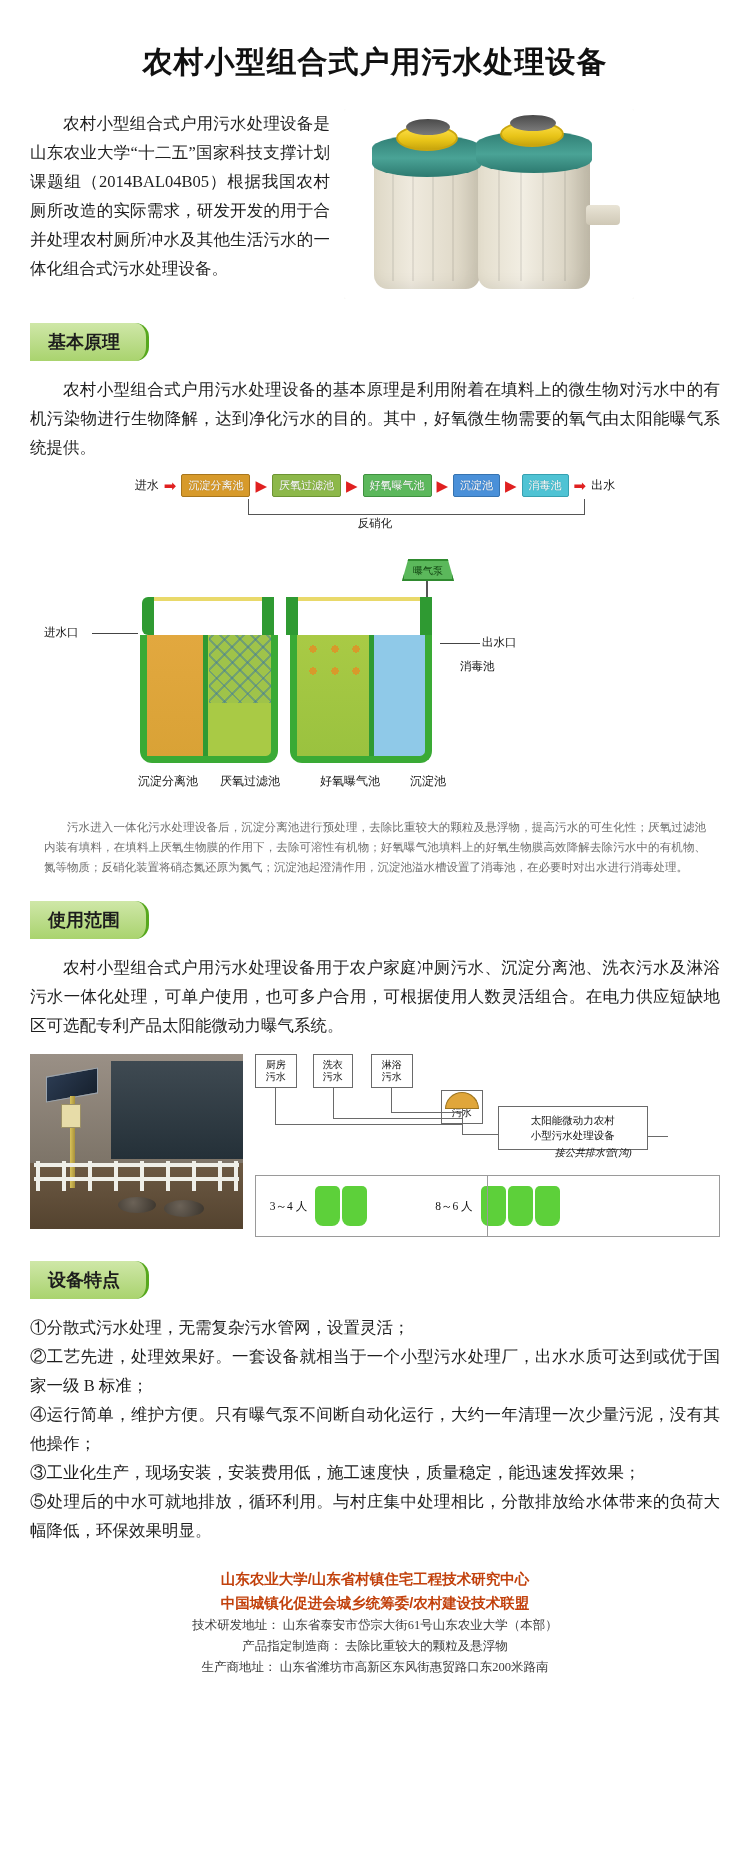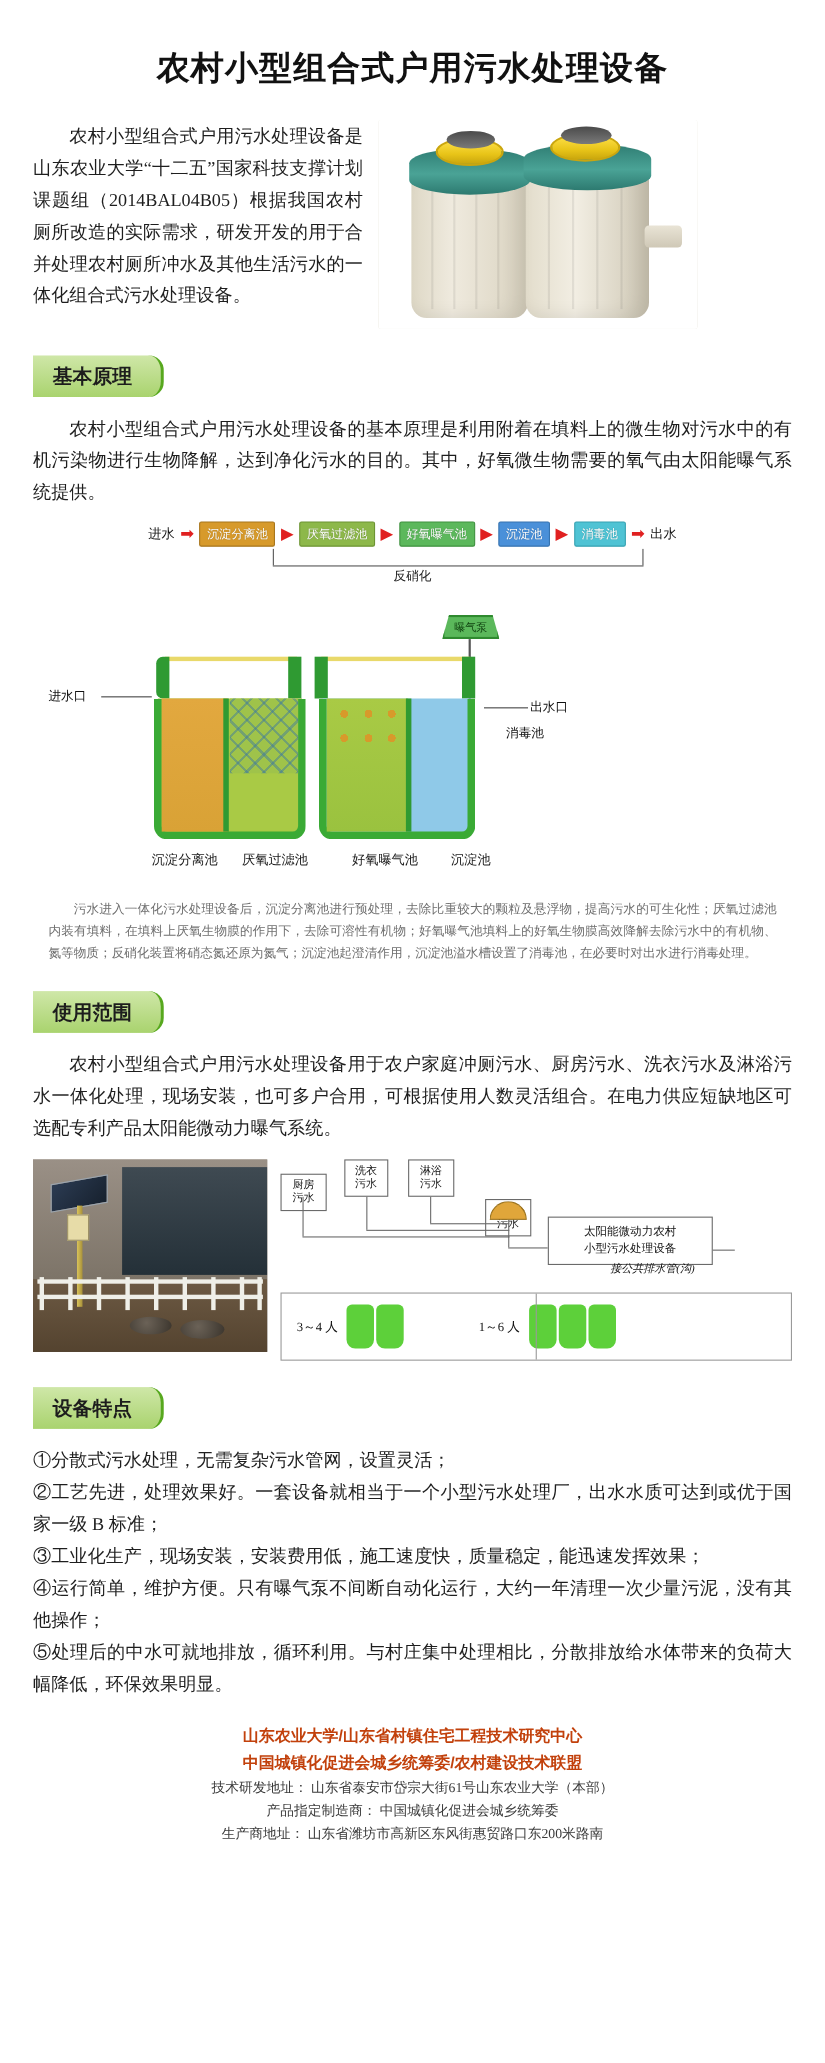--- a/index.html
+++ b/index.html
@@ -329,21 +329,21 @@
       <span style="left:190px;">厌氧过滤池</span>
       <span style="left:290px;">好氧曝气池</span>
       <span style="left:380px;">沉淀池</span>
     </div>
   </div>
 
   <div class="caption">污水进入一体化污水处理设备后，沉淀分离池进行预处理，去除比重较大的颗粒及悬浮物，提高污水的可生化性；厌氧过滤池内装有填料，在填料上厌氧生物膜的作用下，去除可溶性有机物；好氧曝气池填料上的好氧生物膜高效降解去除污水中的有机物、氮等物质；反硝化装置将硝态氮还原为氮气；沉淀池起澄清作用，沉淀池溢水槽设置了消毒池，在必要时对出水进行消毒处理。</div>
 
   
   <div class="sec-head">使用范围</div>
-  <div class="body-p">农村小型组合式户用污水处理设备用于农户家庭冲厕污水、厨房污水、洗衣污水及淋浴污水一体化处理，现场安装，也可多户合用，可根据使用人数灵活组合。在电力供应短缺地区可选配专利产品太阳能微动力曝气系统。</div>
+  <div class="body-p">农村小型组合式户用污水处理设备用于农户家庭冲厕污水、沉淀分离池、洗衣污水及淋浴污水一体化处理，可单户使用，也可多户合用，可根据使用人数灵活组合。在电力供应短缺地区可选配专利产品太阳能微动力曝气系统。</div>
 
   <div class="usage-row">
     <div class="usage-photo">
       <div class="up-wall"></div>
       <div class="up-dark"></div>
       <div class="up-ground"></div>
       <div class="up-panel"></div>
       <div class="up-pole"></div>
       <div class="up-box"></div>
       <div class="up-fence">
@@ -358,21 +358,21 @@
         <i style="left:158px;"></i>
           <i style="left:184px;"></i>
           <i style="left:200px;"></i>
       </div>
       <div class="up-lid" style="left:88px; bottom:16px; width:38px; height:16px;"></div>
       <div class="up-lid" style="left:134px; bottom:12px; width:40px; height:17px;"></div>
     </div>
 
     <div class="schem">
       <div class="schem-top">
-        <div class="sbox" style="left:0px; top:13px; width:42px; height:34px;">
+        <div class="sbox" style="left:0px; top:0; width:42px; height:34px;">
           <span style="white-space:pre-line;">厨房
 污水</span>
         </div>
         <div class="sbox" style="left:58px; top:0; width:40px; height:34px;">
           <span style="white-space:pre-line;">洗衣
 污水</span>
         </div>
         <div class="sbox" style="left:116px; top:0; width:42px; height:34px;">
           <span style="white-space:pre-line;">淋浴
 污水</span>
@@ -404,43 +404,43 @@
       <div class="cap-row">
         <div class="cap-cell">
           <span class="cap-txt">3～4 人</span>
           <span class="tankicon">
               <i></i>
               <i></i>
             </span>
         </div>
         <div class="cap-div"></div>
         <div class="cap-cell" style="margin-left:54px;">
-          <span class="cap-txt">1～6 人</span>
+          <span class="cap-txt">8～6 人</span>
           <span class="tankicon">
               <i></i>
               <i></i>
               <i></i>
             </span>
         </div>
       </div>
     </div>
   </div>
 
   
   <div class="sec-head">设备特点</div>
   <div class="feat">
     <div>①分散式污水处理，无需复杂污水管网，设置灵活；</div>
     <div>②工艺先进，处理效果好。一套设备就相当于一个小型污水处理厂，出水水质可达到或优于国家一级 B 标准；</div>
+    <div>④运行简单，维护方便。只有曝气泵不间断自动化运行，大约一年清理一次少量污泥，没有其他操作；</div>
     <div>③工业化生产，现场安装，安装费用低，施工速度快，质量稳定，能迅速发挥效果；</div>
-    <div>④运行简单，维护方便。只有曝气泵不间断自动化运行，大约一年清理一次少量污泥，没有其他操作；</div>
     <div>⑤处理后的中水可就地排放，循环利用。与村庄集中处理相比，分散排放给水体带来的负荷大幅降低，环保效果明显。</div>
   </div>
 
   
   <div class="footer">
     <div class="f-strong">山东农业大学/山东省村镇住宅工程技术研究中心</div>
     <div class="f-strong">中国城镇化促进会城乡统筹委/农村建设技术联盟</div>
     <div class="f-small">技术研发地址：  山东省泰安市岱宗大街61号山东农业大学（本部）</div>
-    <div class="f-small">产品指定制造商：  中国城镇化促进会城乡统筹委</div>
+    <div class="f-small">产品指定制造商：  去除比重较大的颗粒及悬浮物</div>
     <div class="f-small">生产商地址：  山东省潍坊市高新区东风街惠贸路口东200米路南</div>
   </div>
 
 </div>
 
 </body></html>

